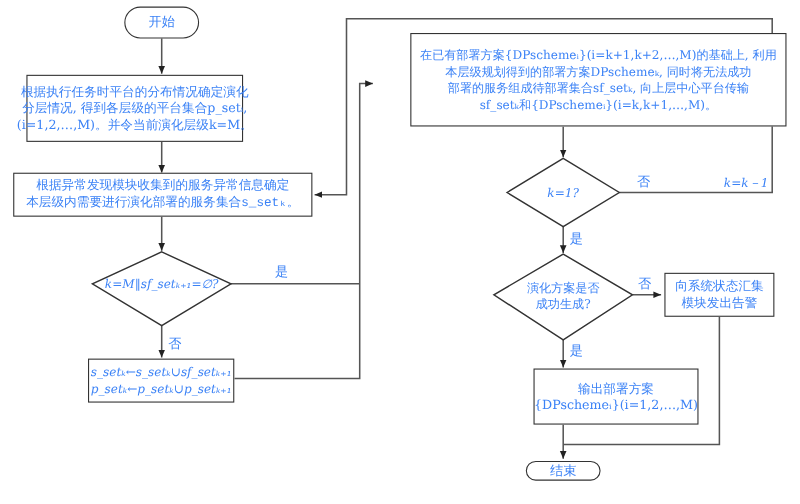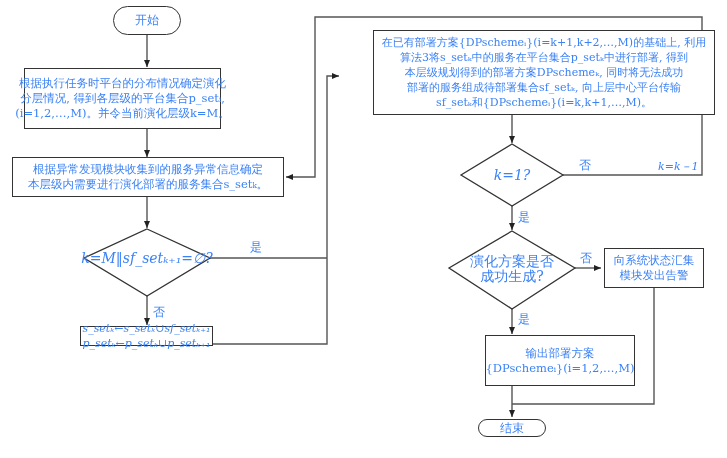--- a/index.html
+++ b/index.html
@@ -5,21 +5,21 @@
   html, body { margin: 0; padding: 0; background: #ffffff; }
   #stage { position: relative; width: 727px; height: 458px; overflow: hidden; background: #fff;
     font-family: "DejaVu Serif", "Liberation Serif", serif; color: #3b82f6; }
   svg#lines { position: absolute; left: 0; top: 0; }
   .box { position: absolute; box-sizing: border-box; border: 1.3px solid #333; background: #fff;
     display: flex; align-items: center; justify-content: center; text-align: center;
     font-size: 11.5px; line-height: 15px; }
   .box .inner { padding: 0 4px; }
   .term { position: absolute; box-sizing: border-box; border: 1.3px solid #333; border-radius: 18px;
     background: #fff; display: flex; align-items: center; justify-content: center; font-size: 12px; }
-  .dlabel { position: absolute; font-size: 14px; text-align: center; line-height: 15px;
+  .dlabel { position: absolute; font-size: 11px; text-align: center; line-height: 15px;
     display: flex; align-items: center; justify-content: center; }
   .lbl { position: absolute; font-size: 12px; }
   .line-text { display: block; white-space: nowrap; }
 </style>
 </head>
 <body>
 
 <div id="stage">
   <svg id="lines" width="727" height="458">
     <defs>
@@ -67,44 +67,43 @@
   </div>
 
   <div class="box" style="left:24px; top:68px; width:197px; height:61px;">
     <div class="inner">
       <span class="line-text">根据执行任务时平台的分布情况确定演化</span>
       <span class="line-text">分层情况, 得到各层级的平台集合p_setᵢ,</span>
       <span class="line-text">(i=1,2,…,M)。并令当前演化层级k=M。</span>
     </div>
   </div>
 
-  <div class="box" style="left:12px; top:157px; width:272px; height:40px;">
+  <div class="box" style="left:12px; top:157px; width:272px; height:40px;font-family:Liberation Mono, monospace;">
     <div class="inner">
       <span class="line-text">根据异常发现模块收集到的服务异常信息确定</span>
       <span class="line-text">本层级内需要进行演化部署的服务集合s_setₖ。</span>
     </div>
   </div>
 
   <div class="dlabel" style="left:84px; top:250px; width:126px; height:16px; font-style:italic;">
     <span>k=M‖sf_setₖ₊₁=∅?</span>
   </div>
   <div class="lbl" style="left:250px; top:239px;">是</div>
   <div class="lbl" style="left:153px; top:304px;">否</div>
 
-  <div class="box" style="left:80px; top:326px; width:133px; height:20px; font-size:11px; line-height:15px; font-style:italic;justify-content:center;">
+  <div class="box" style="left:80px; top:326px; width:133px; height:40px; font-size:11px; line-height:15px; font-style:italic;justify-content:center;">
     <div class="inner">
       <span class="line-text">s_setₖ←s_setₖ∪sf_setₖ₊₁</span>
       <span class="line-text">p_setₖ←p_setₖ∪p_setₖ₊₁</span>
     </div>
   </div>
 
   <div class="box" style="left:341px; top:30px; width:342px; height:85px; font-size:11px; line-height:15px;margin-left:32px;">
     <div class="inner">
       <span class="line-text">在已有部署方案{DPschemeᵢ}(i=k+1,k+2,…,M)的基础上, 利用</span>
-      <span class="line-text">算法3将s_setₖ中的服务在平台集合p_setₖ中进行部署, 得到</span>
       <span class="line-text">本层级规划得到的部署方案DPschemeₖ, 同时将无法成功</span>
       <span class="line-text">部署的服务组成待部署集合sf_setₖ, 向上层中心平台传输</span>
       <span class="line-text">sf_setₖ和{DPschemeᵢ}(i=k,k+1,…,M)。</span>
     </div>
   </div>
 
   <div class="dlabel" style="left:470px; top:167px; width:84px; height:16px; font-style:italic;">
     <span>k=1?</span>
   </div>
   <div class="lbl" style="left:579px; top:157px;">否</div>

